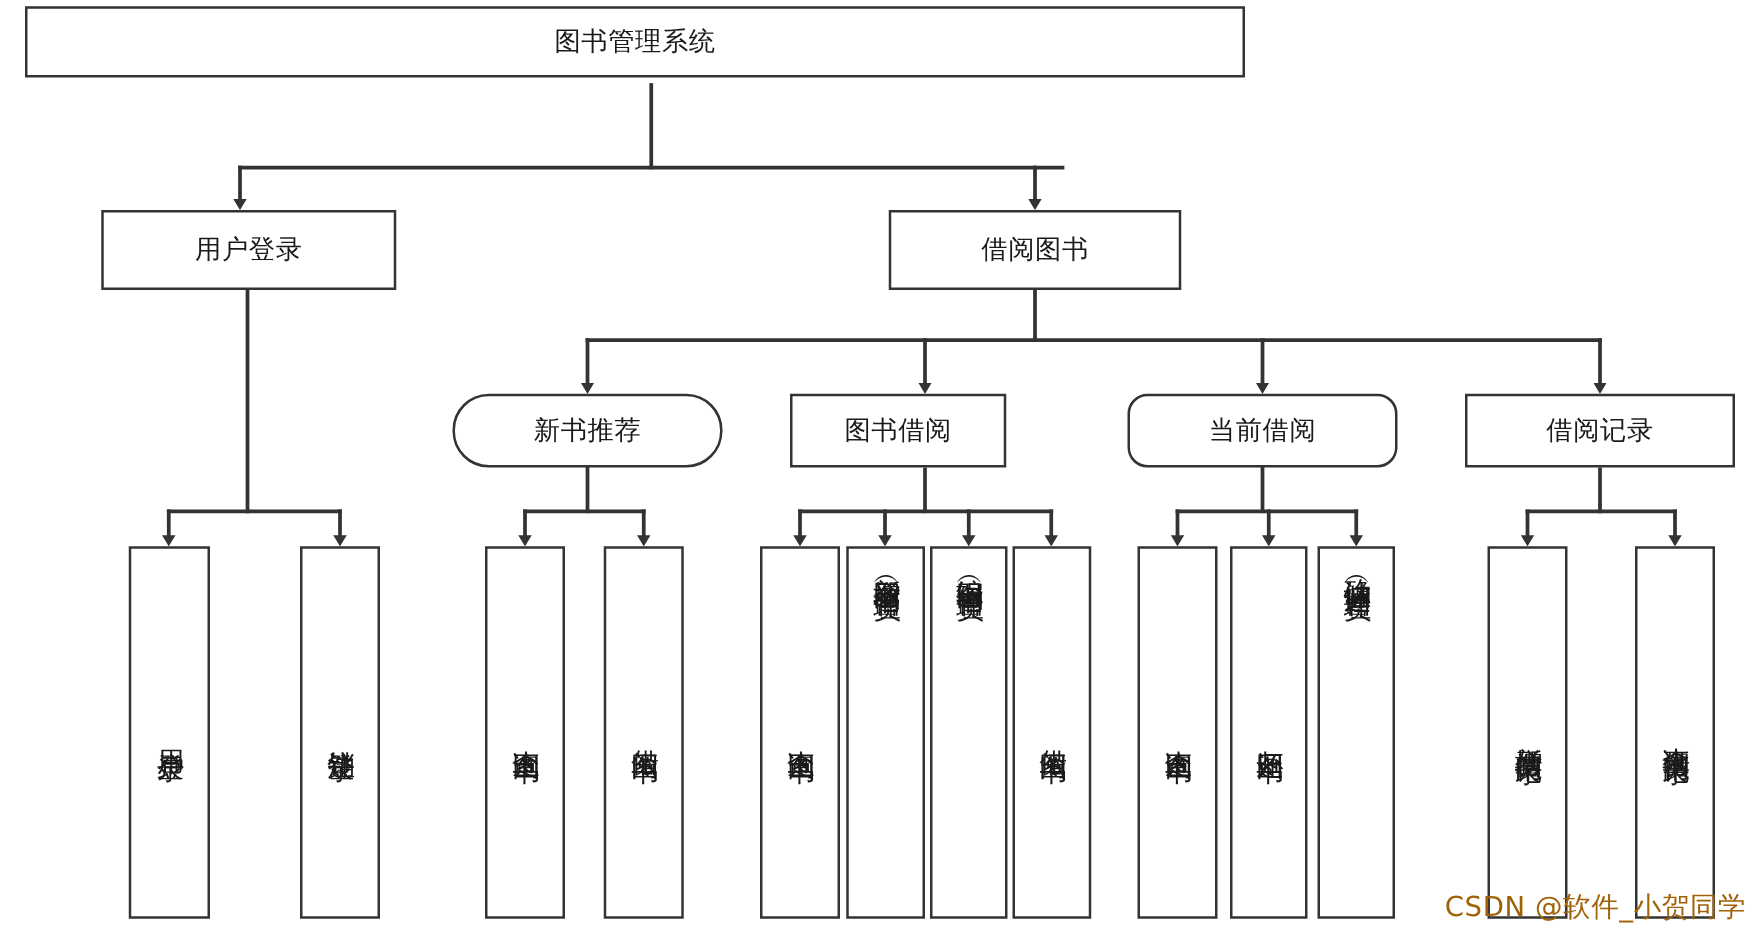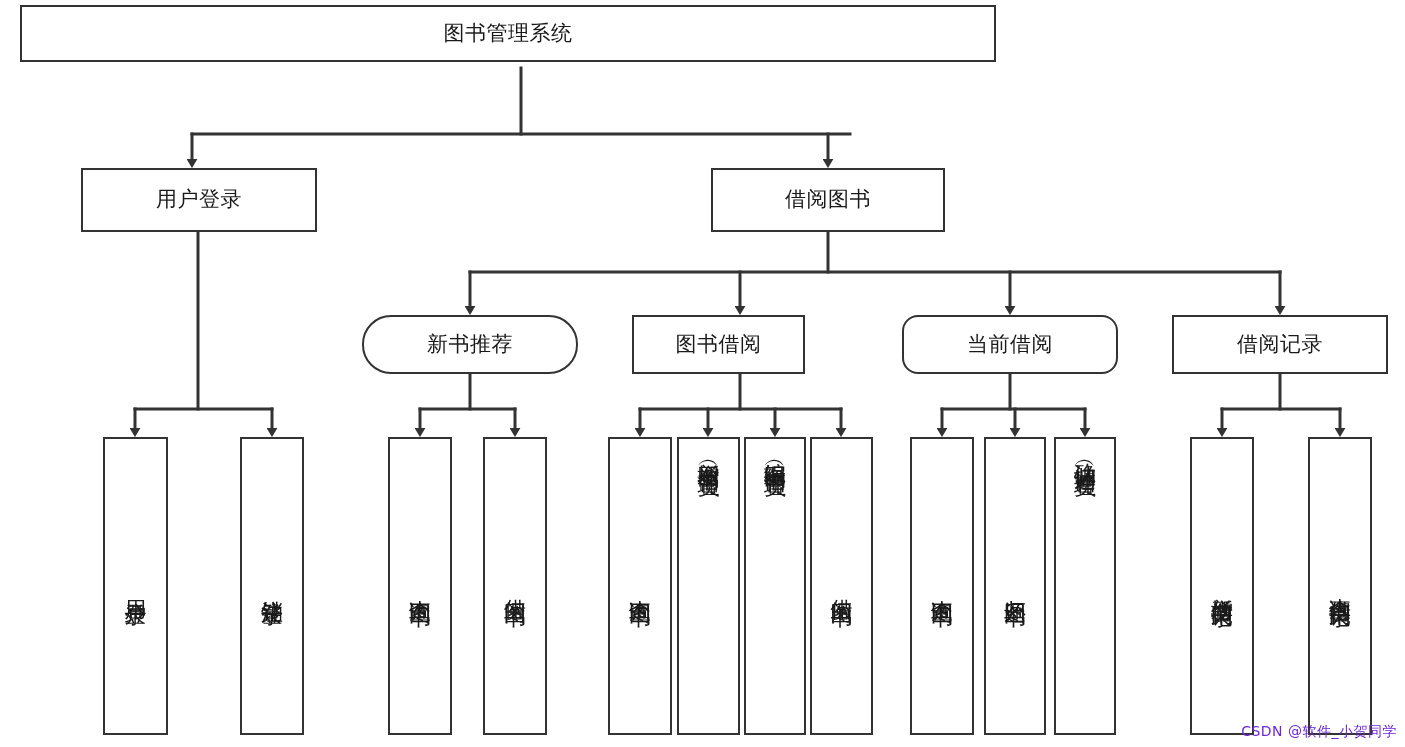--- a/index.html
+++ b/index.html
@@ -54,22 +54,22 @@
     padding-top: 6px;
   }
   .node.vertical.centered {
     align-items: center;
     padding-top: 0;
   }
   .watermark {
     position: absolute;
     right: 8px;
     bottom: 6px;
-    font-size: 14px;
-    color: #6d28d9;
+    font-size: 22px;
+    color: #a16207;
     letter-spacing: 0.5px;
     white-space: nowrap;
     z-index: 20;
     font-family: "DejaVu Sans", "Liberation Sans", sans-serif;
   }
 </style>
 </head>
 <body>
 
 <div id="canvas">

